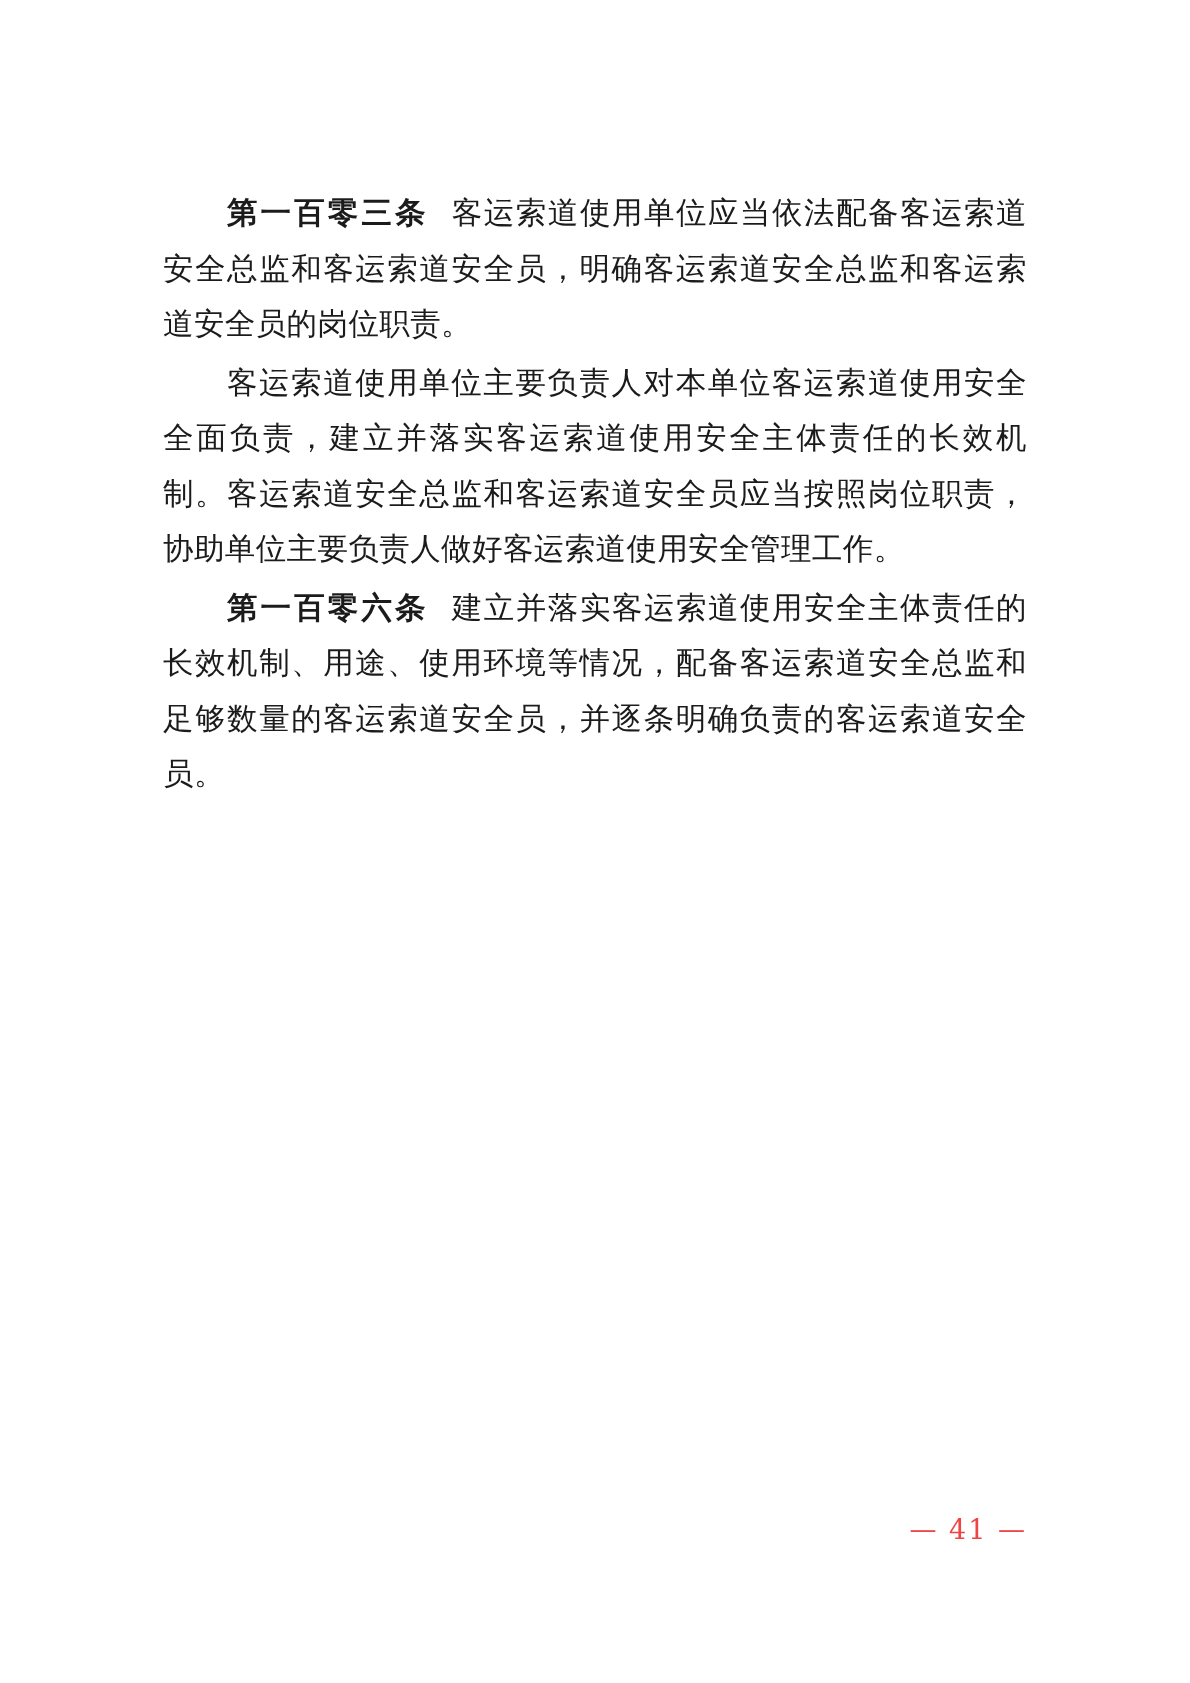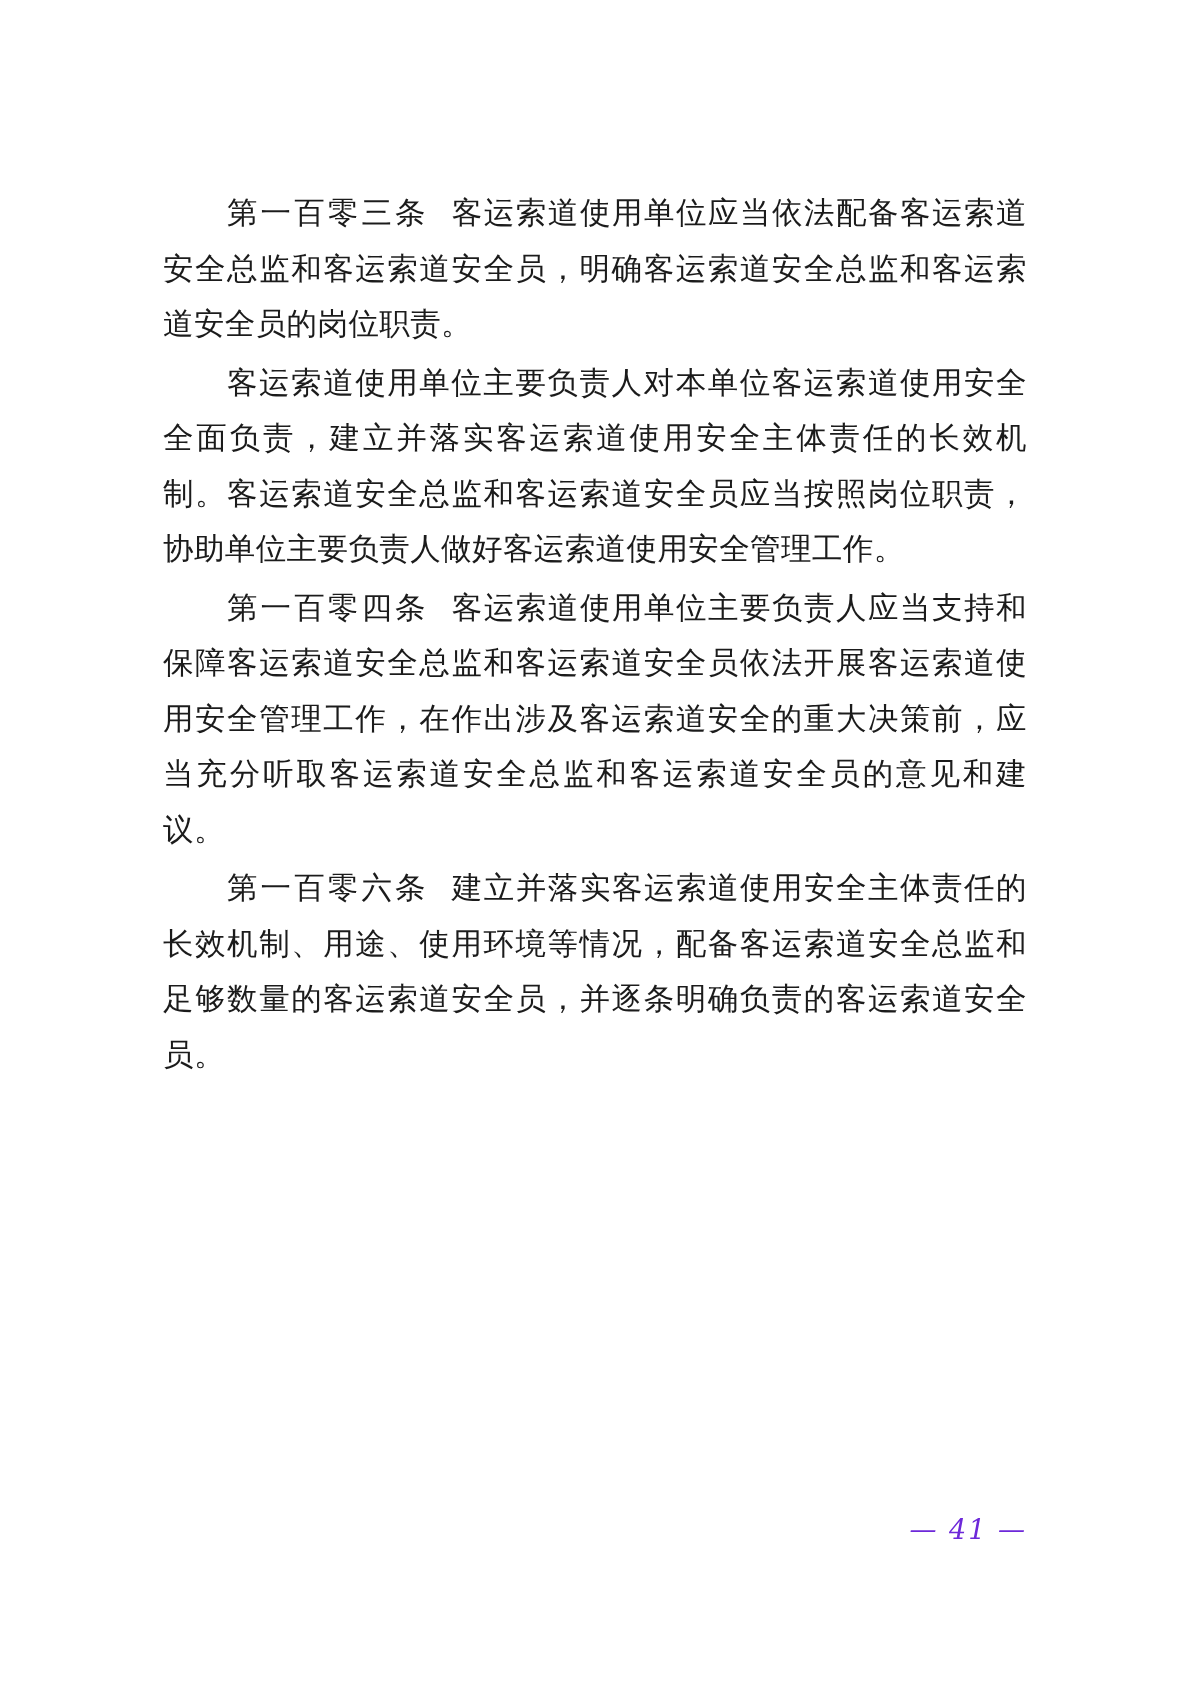--- a/index.html
+++ b/index.html
@@ -29,56 +29,52 @@
     line-height: 55.5px;
     text-align: justify;
     text-justify: inter-ideograph;
     letter-spacing: 0.4px;
   }
   .para {
     margin: 0 0 3px 0;
     text-indent: 64px;
   }
   .art-label {
-    font-weight: normal;
+    font-weight: bold;
     letter-spacing: 2px;
   }
   .art-gap {
     display: inline-block;
     width: 22px;
   }
   .footer {
     position: absolute;
     left: 163px;
     right: 163px;
     bottom: 138px;
     text-align: right;
     font-size: 27px;
     letter-spacing: 2px;
-    color: #6d28d9;
-    font-style: italic;
+    color: #ef4444;
   }
 </style>
 </head>
 <body>
 
 <div class="page">
   <div class="body-text">
 
     <p class="para">
       <span class="art-label">第一百零三条</span><span class="art-gap"></span><span>客运索道使用单位应当依法配备客运索道安全总监和客运索道安全员，明确客运索道安全总监和客运索道安全员的岗位职责。</span>
     </p>
 
     <p class="para">
       <span>客运索道使用单位主要负责人对本单位客运索道使用安全全面负责，建立并落实客运索道使用安全主体责任的长效机制。客运索道安全总监和客运索道安全员应当按照岗位职责，协助单位主要负责人做好客运索道使用安全管理工作。</span>
     </p>
 
-    <p class="para">
-      <span class="art-label">第一百零四条</span><span class="art-gap"></span><span>客运索道使用单位主要负责人应当支持和保障客运索道安全总监和客运索道安全员依法开展客运索道使用安全管理工作，在作出涉及客运索道安全的重大决策前，应当充分听取客运索道安全总监和客运索道安全员的意见和建议。</span>
-    </p>
 
 
     <p class="para">
       <span class="art-label">第一百零六条</span><span class="art-gap"></span><span>建立并落实客运索道使用安全主体责任的长效机制、用途、使用环境等情况，配备客运索道安全总监和足够数量的客运索道安全员，并逐条明确负责的客运索道安全员。</span>
     </p>
 
 
   </div>
 
   <div class="footer">— 41 —</div>

